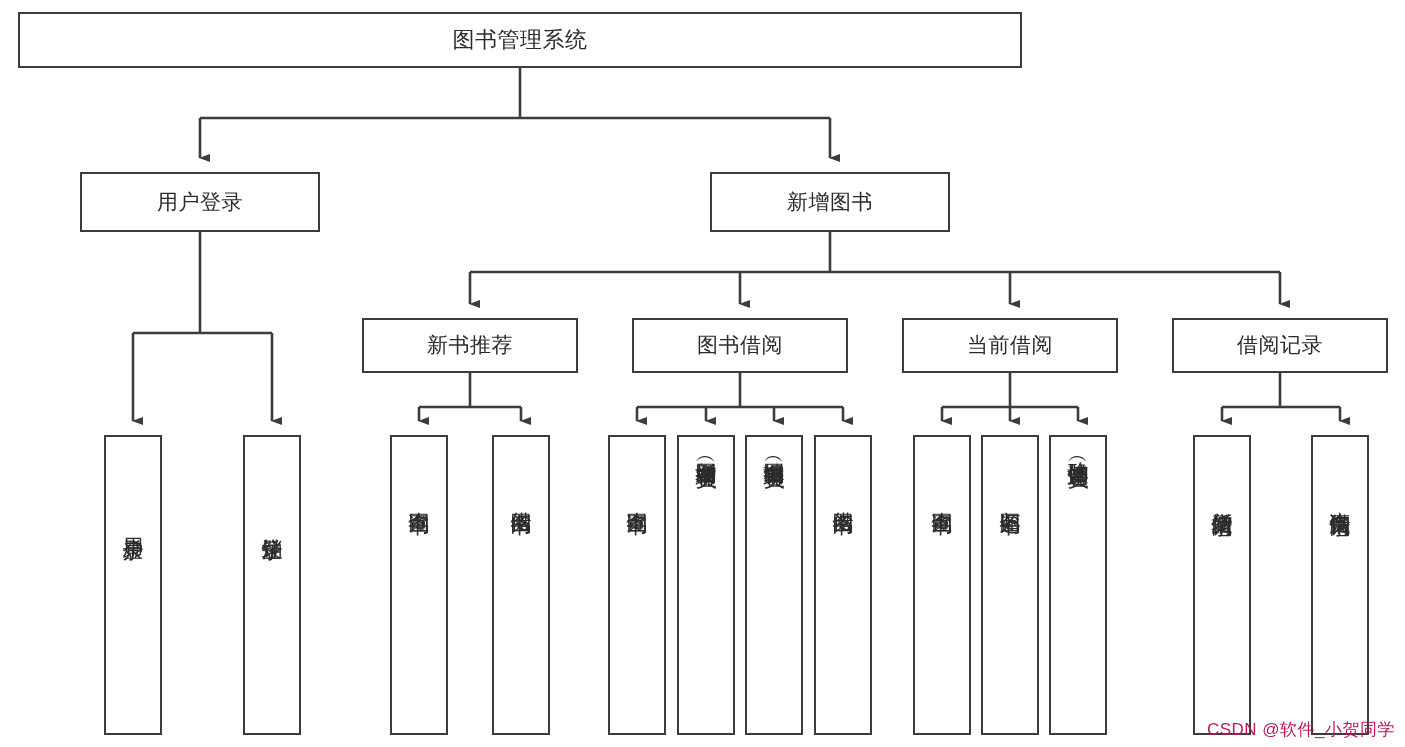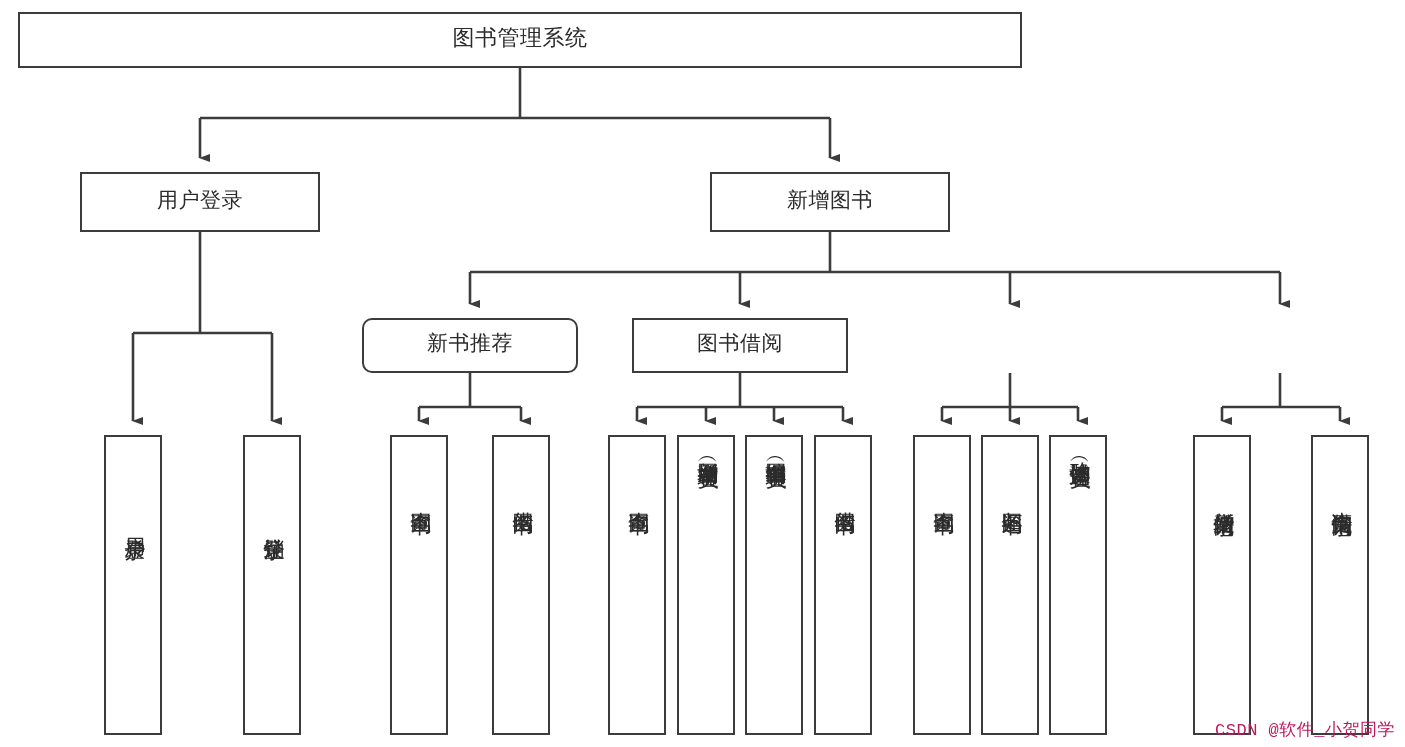--- a/index.html
+++ b/index.html
@@ -9,21 +9,20 @@
   }
   body {
     font-family: "Liberation Sans", "DejaVu Sans", sans-serif;
   }
   #canvas {
     position: relative;
     width: 1405px;
     height: 747px;
     background: #ffffff;
     overflow: hidden;
-    font-family: Liberation Mono, monospace;
   }
   svg.edges {
     position: absolute;
     left: 0;
     top: 0;
     width: 1405px;
     height: 747px;
     pointer-events: none;
   }
   .node {
@@ -141,26 +140,32 @@
     <span class="label">图书管理系统</span>
   </div>
 
   <div class="node horiz" style="left:80px; top:172px; width:240px; height:60px;">
     <span class="label">用户登录</span>
   </div>
   <div class="node horiz" style="left:710px; top:172px; width:240px; height:60px;">
     <span class="label">新增图书</span>
   </div>
 
-  <div class="node horiz" style="left:362px; top:318px; width:216px; height:55px;border-radius:10px;">
+  <div class="node horiz" style="left:362px; top:318px; width:216px; height:55px;">
     <span class="label">新书推荐</span>
   </div>
   <div class="node horiz" style="left:632px; top:318px; width:216px; height:55px;">
     <span class="label">图书借阅</span>
   </div>
+  <div class="node horiz" style="left:902px; top:318px; width:216px; height:55px;">
+    <span class="label">当前借阅</span>
+  </div>
+  <div class="node horiz" style="left:1172px; top:318px; width:216px; height:55px;">
+    <span class="label">借阅记录</span>
+  </div>
 
   <div class="node vert lowmid" style="left:104px; top:435px; width:58px; height:300px;">
     <span class="label">用户登录</span>
   </div>
   <div class="node vert lowmid" style="left:243px; top:435px; width:58px; height:300px;">
     <span class="label">注销登录</span>
   </div>
 
   <div class="node vert mid" style="left:390px; top:435px; width:58px; height:300px;">
     <span class="label">查询图书</span>

